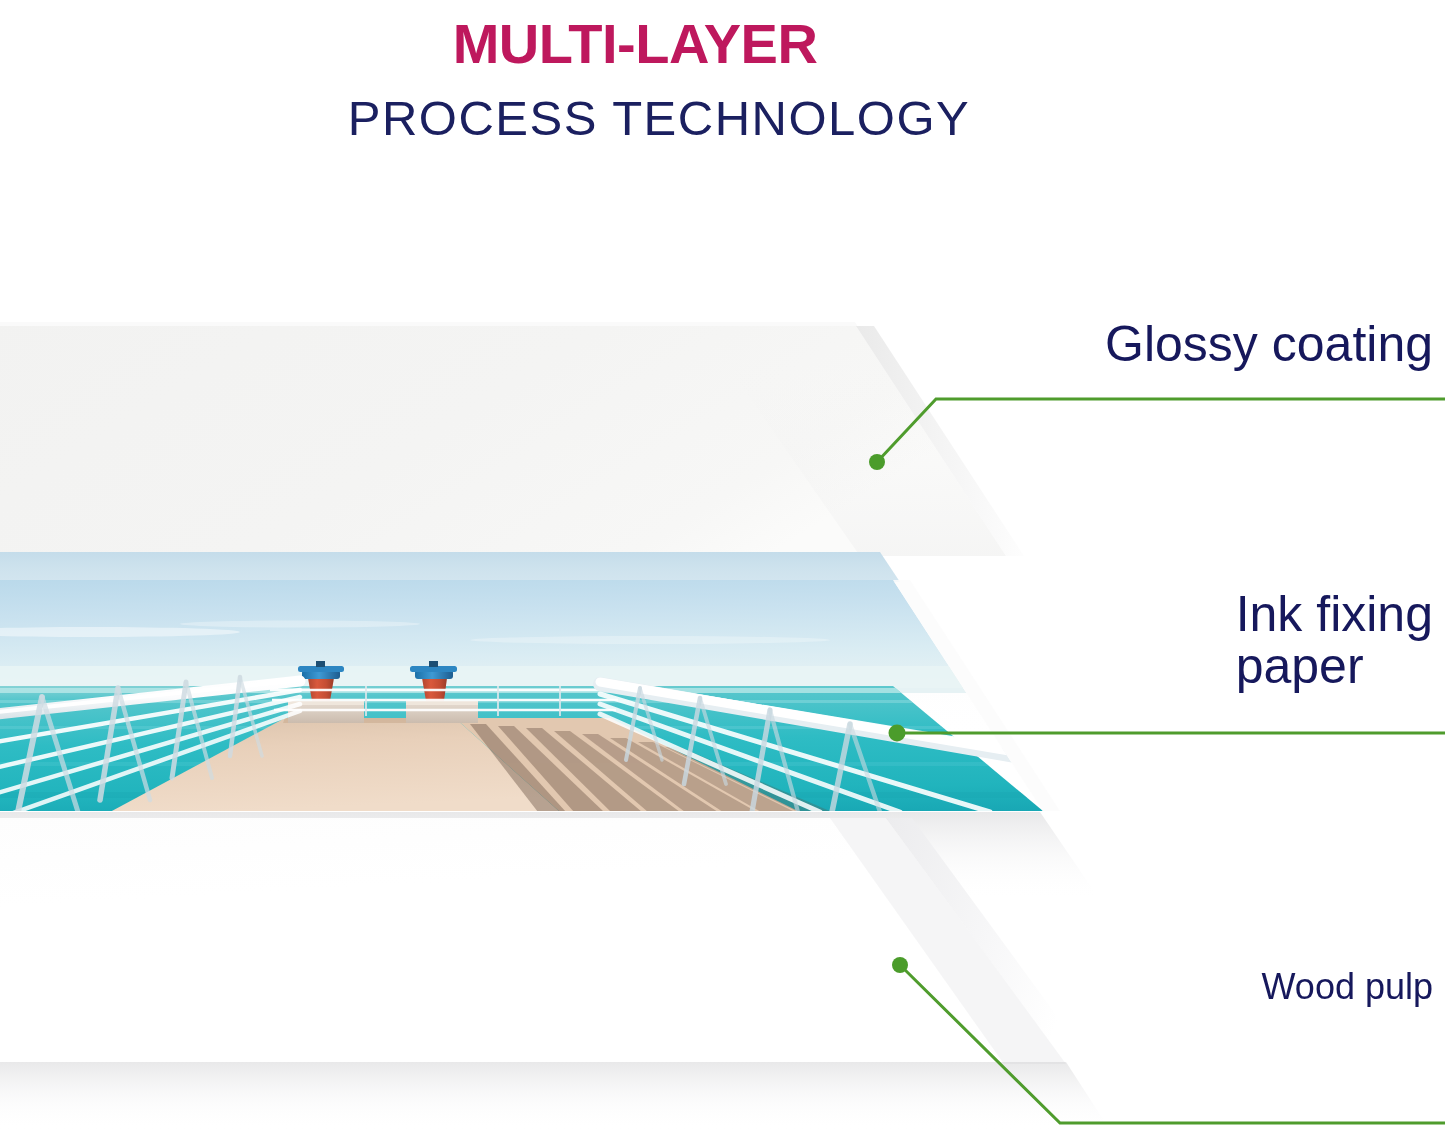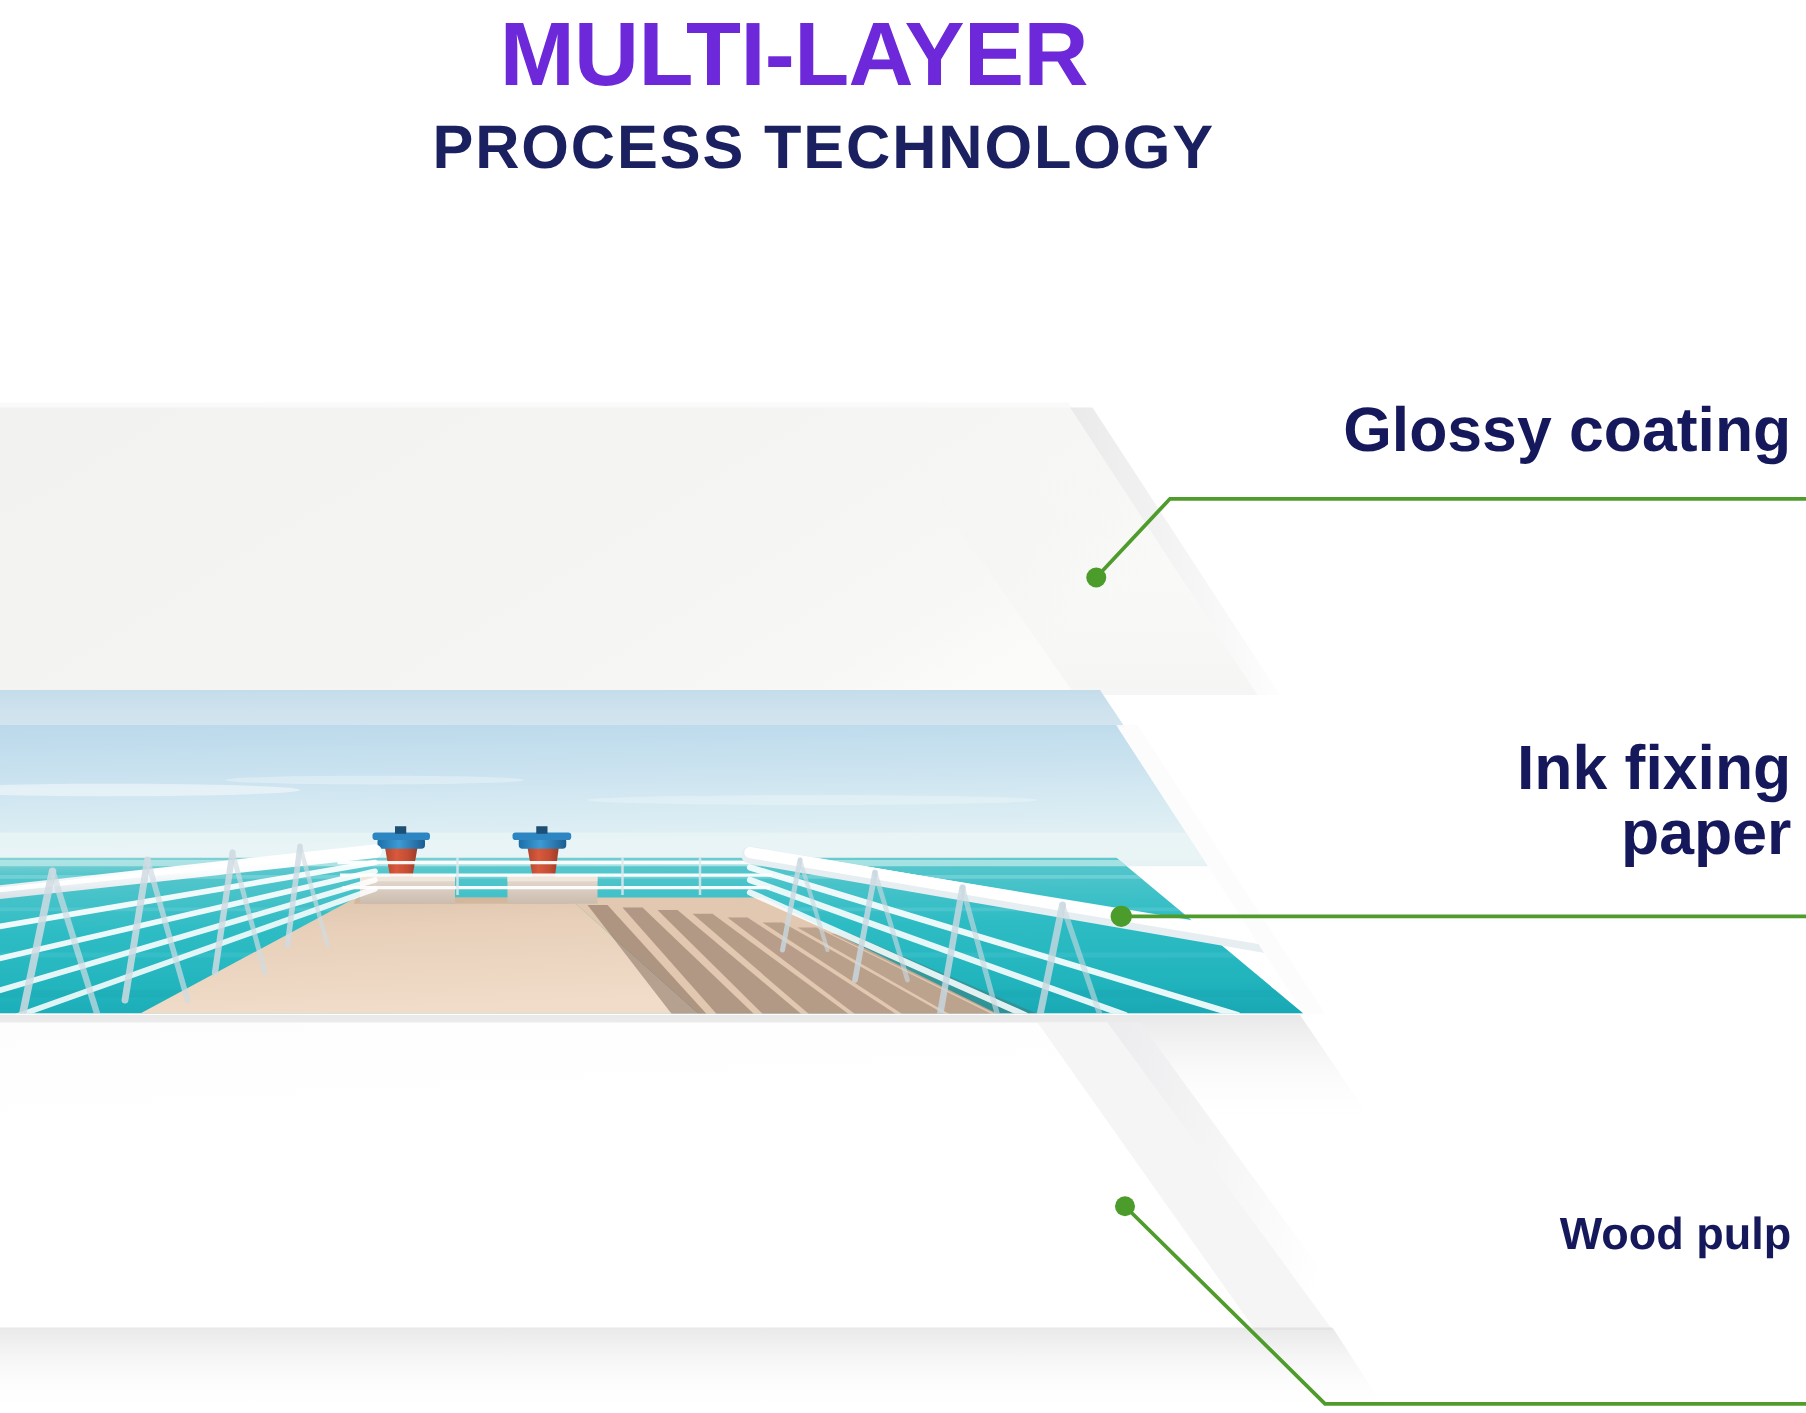--- a/index.html
+++ b/index.html
@@ -12,42 +12,41 @@
   }
   #stage{position:absolute;left:0;top:0;width:1445px;height:1130px;overflow:hidden;background:#fff;}
 
   
   .title-block{
     position:absolute;left:0;top:0;width:1270px;
     text-align:center;
     z-index:40;
   }
   .title-line1{
-    font-size:72px;font-weight:bold;letter-spacing:-0.5px;
+    font-size:56px;font-weight:bold;letter-spacing:-0.5px;
     line-height:88px;
-    color:#6d28d9;
+    color:#be185d;
     white-space:nowrap;
   }
   .title-line2{
-    font-size:49px;font-weight:bold;letter-spacing:1.5px;
+    font-size:49px;font-weight:normal;letter-spacing:1.5px;
     line-height:60px;
     color:#1b2060;
     white-space:nowrap;
     padding-left:48px;
   }
 
   
   .layer-art{position:absolute;left:0;top:0;width:1445px;height:1130px;z-index:10;}
 
   
   .label{
     position:absolute;
     color:#16185c;
-    font-weight:bold;
-    text-align:right;
+    font-weight:normal;
     line-height:1.04;
     z-index:50;
     white-space:pre-line;
   }
   #label-glossy{ right:12px; top:318px; font-size:50px; }
   #label-ink   { right:12px; top:588px; font-size:50px; }
   #label-wood  { right:12px; top:968px; font-size:36px; }
 </style>
 </head>
 <body>

